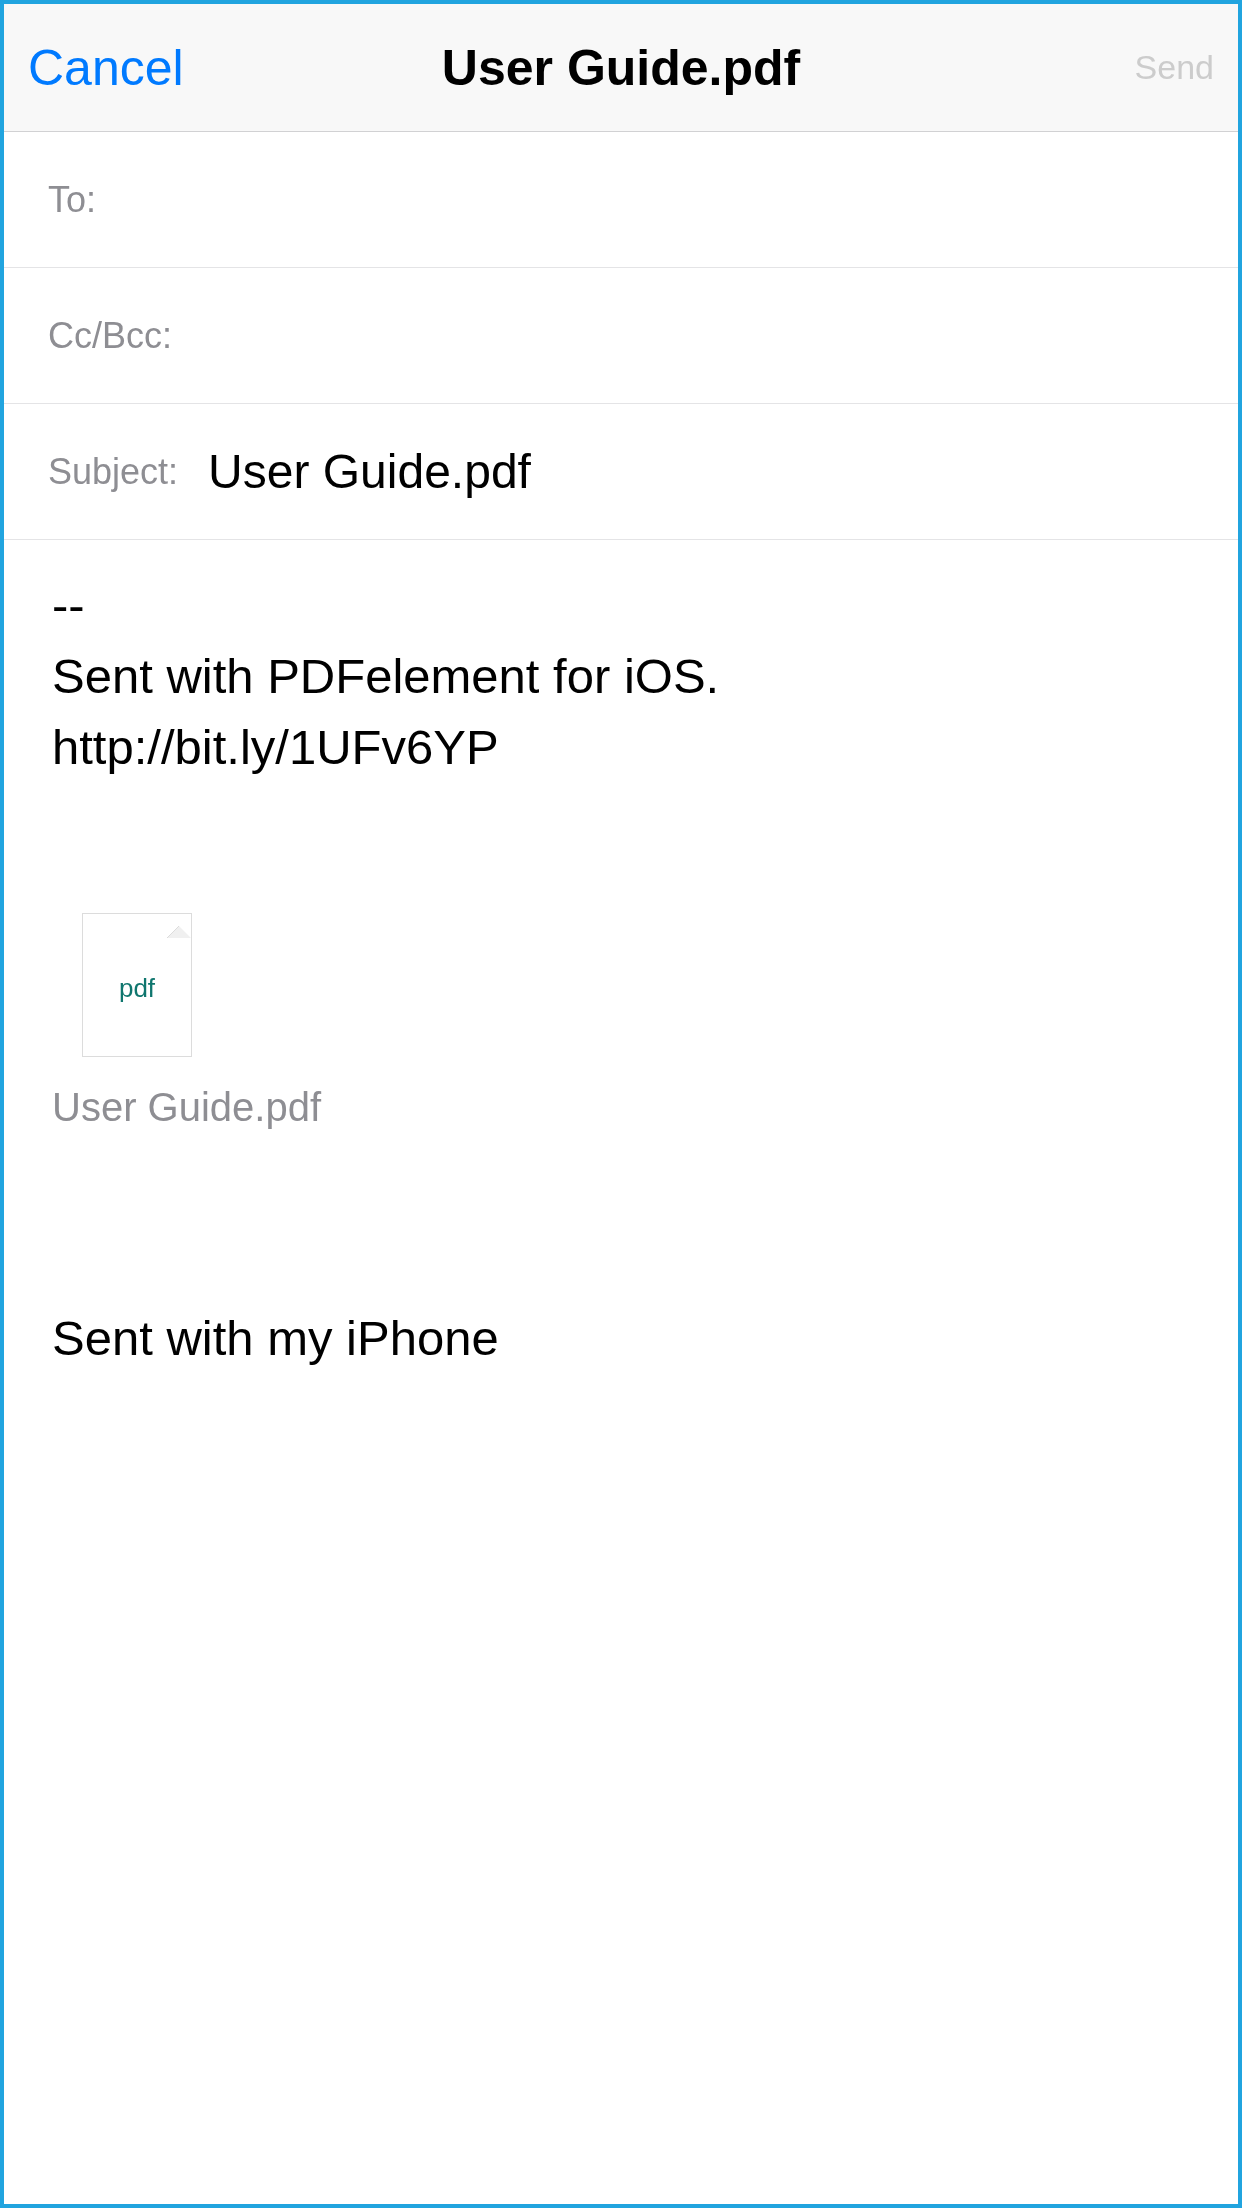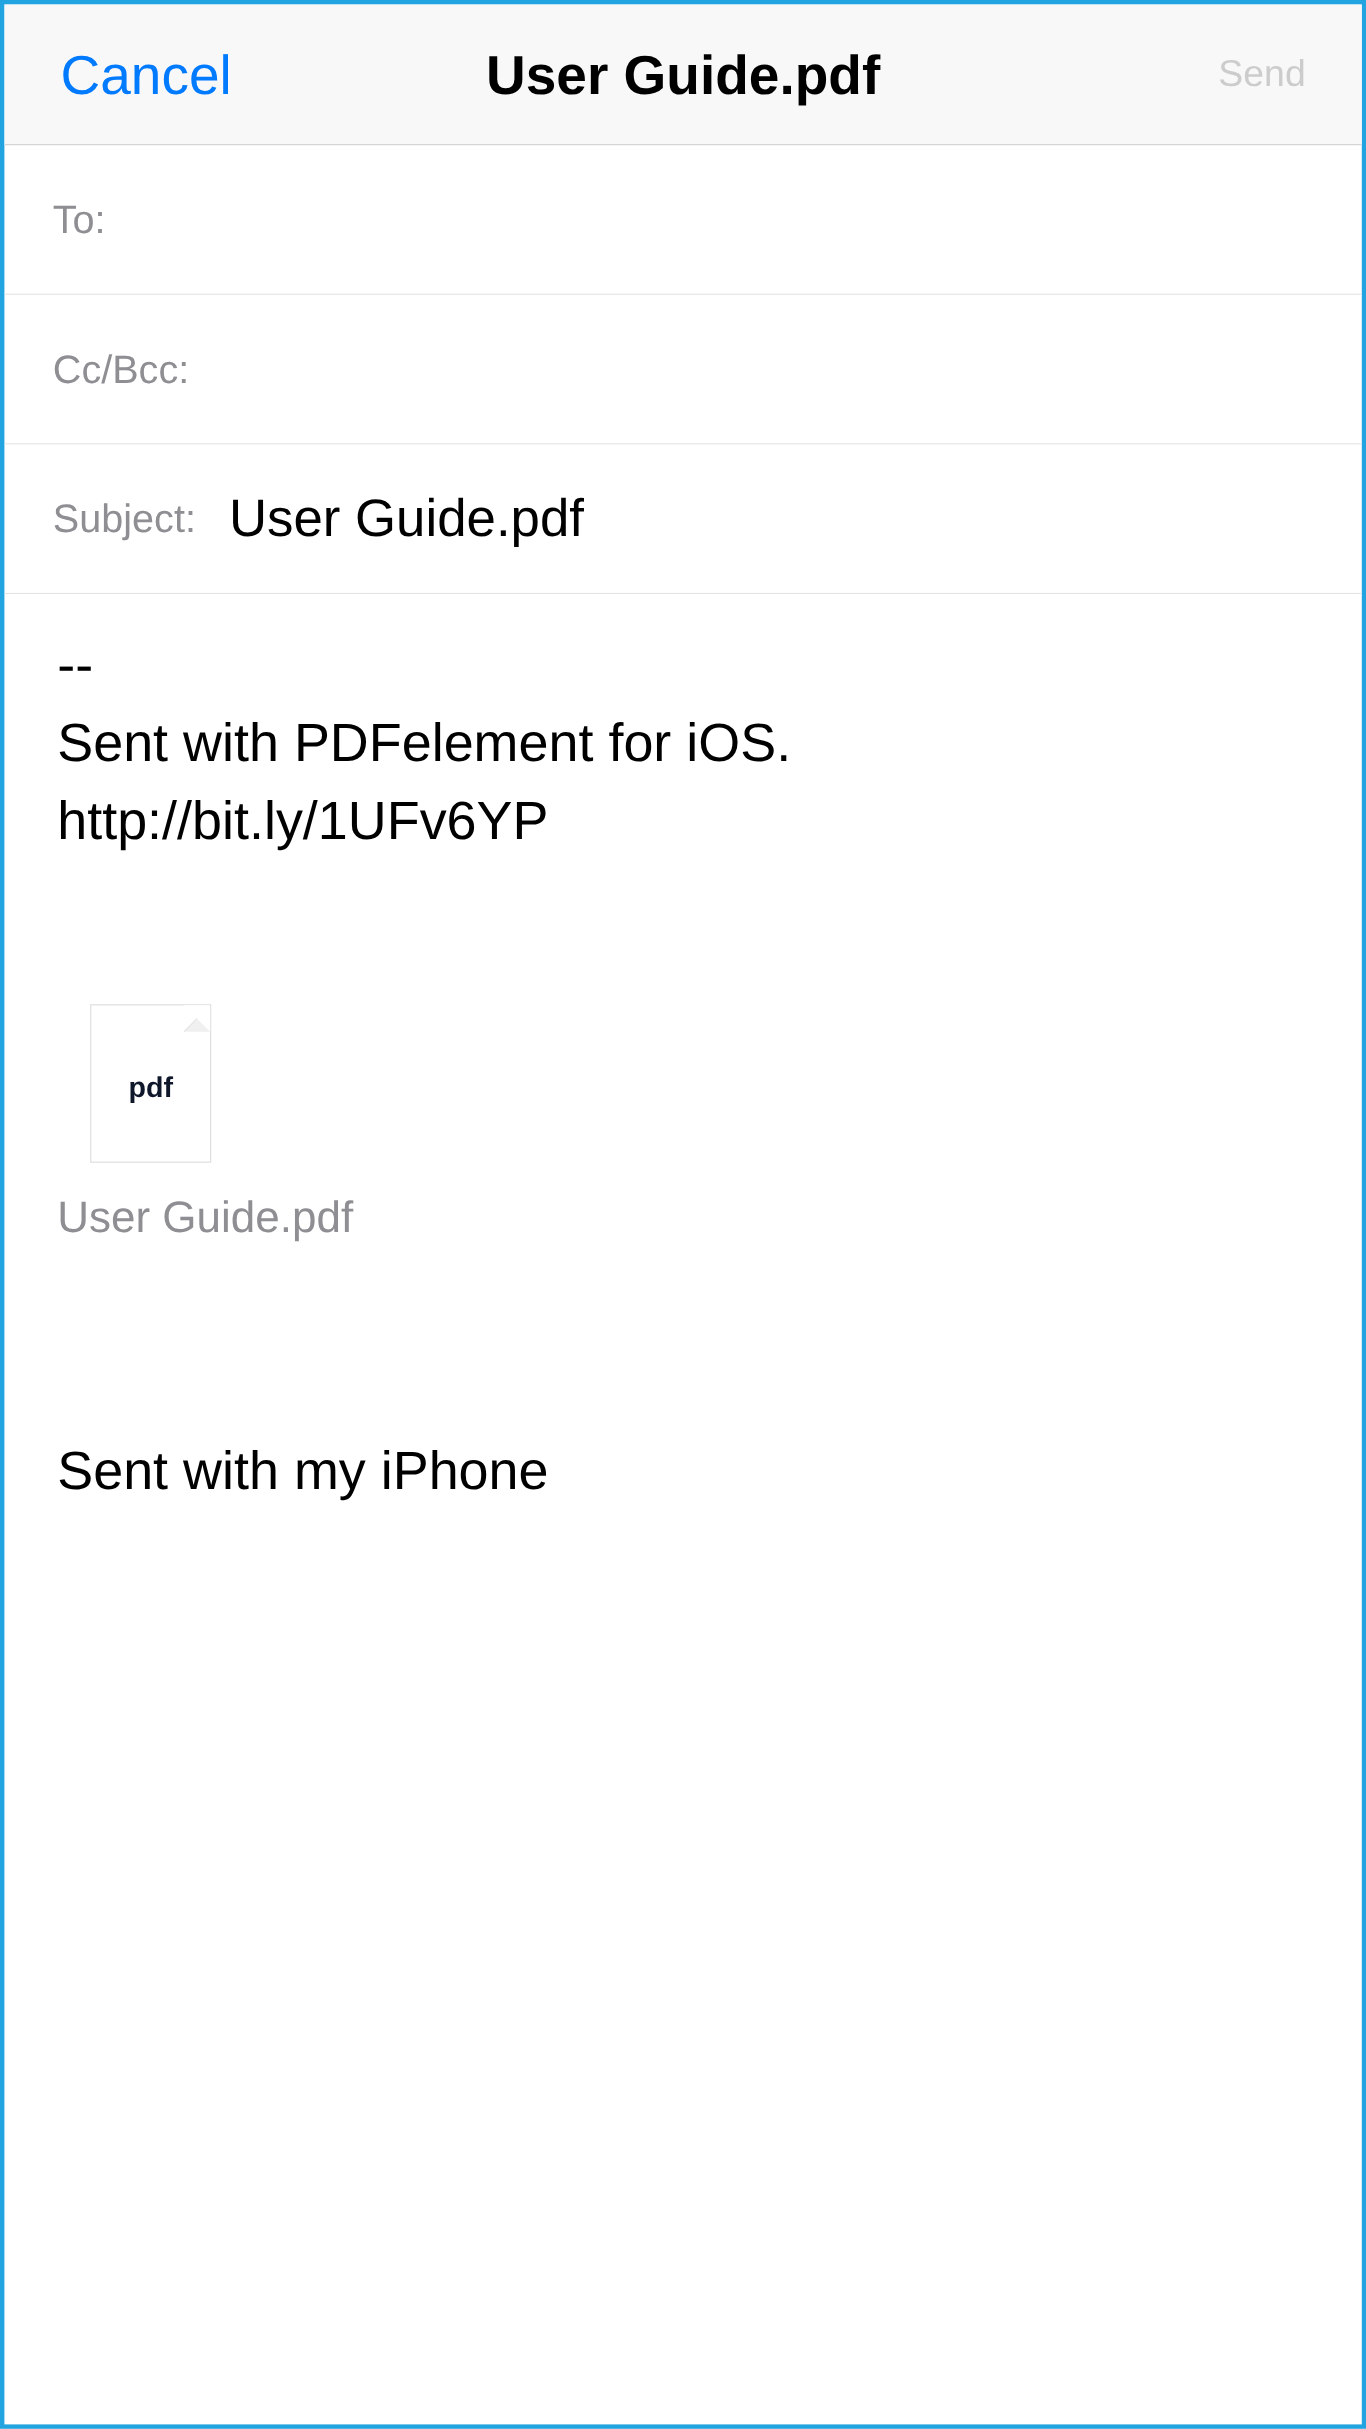--- a/index.html
+++ b/index.html
@@ -16,21 +16,21 @@
       position: relative;
       overflow: hidden;
     }
     .navbar {
       height: 128px;
       background: #f8f8f8;
       border-bottom: 1px solid #d1d1d3;
       display: flex;
       align-items: center;
       justify-content: space-between;
-      padding: 0 51px;
+      padding: 0 24px;
     }
     .nav-cancel {
       color: #007aff;
       font-size: 50px;
       font-weight: 400;
       cursor: pointer;
     }
     .nav-title {
       color: #000000;
       font-size: 50px;
@@ -110,23 +110,23 @@
       content: '';
       position: absolute;
       top: 0;
       right: 0;
       width: 24px;
       height: 24px;
       background: linear-gradient(135deg, #ffffff 48%, #dcdcdc 50%, #f0f0f0 52%);
       z-index: 1;
     }
     .file-icon-label {
-      color: #0f172a;
+      color: #0f766e;
       font-size: 26px;
-      font-weight: 700;
+      font-weight: 400;
       margin-top: 6px;
     }
     .attachment-name {
       color: #8e8e93;
       font-size: 40px;
       font-weight: 500;
       margin-top: 28px;
     }
     .signature {
       margin-top: 180px;

